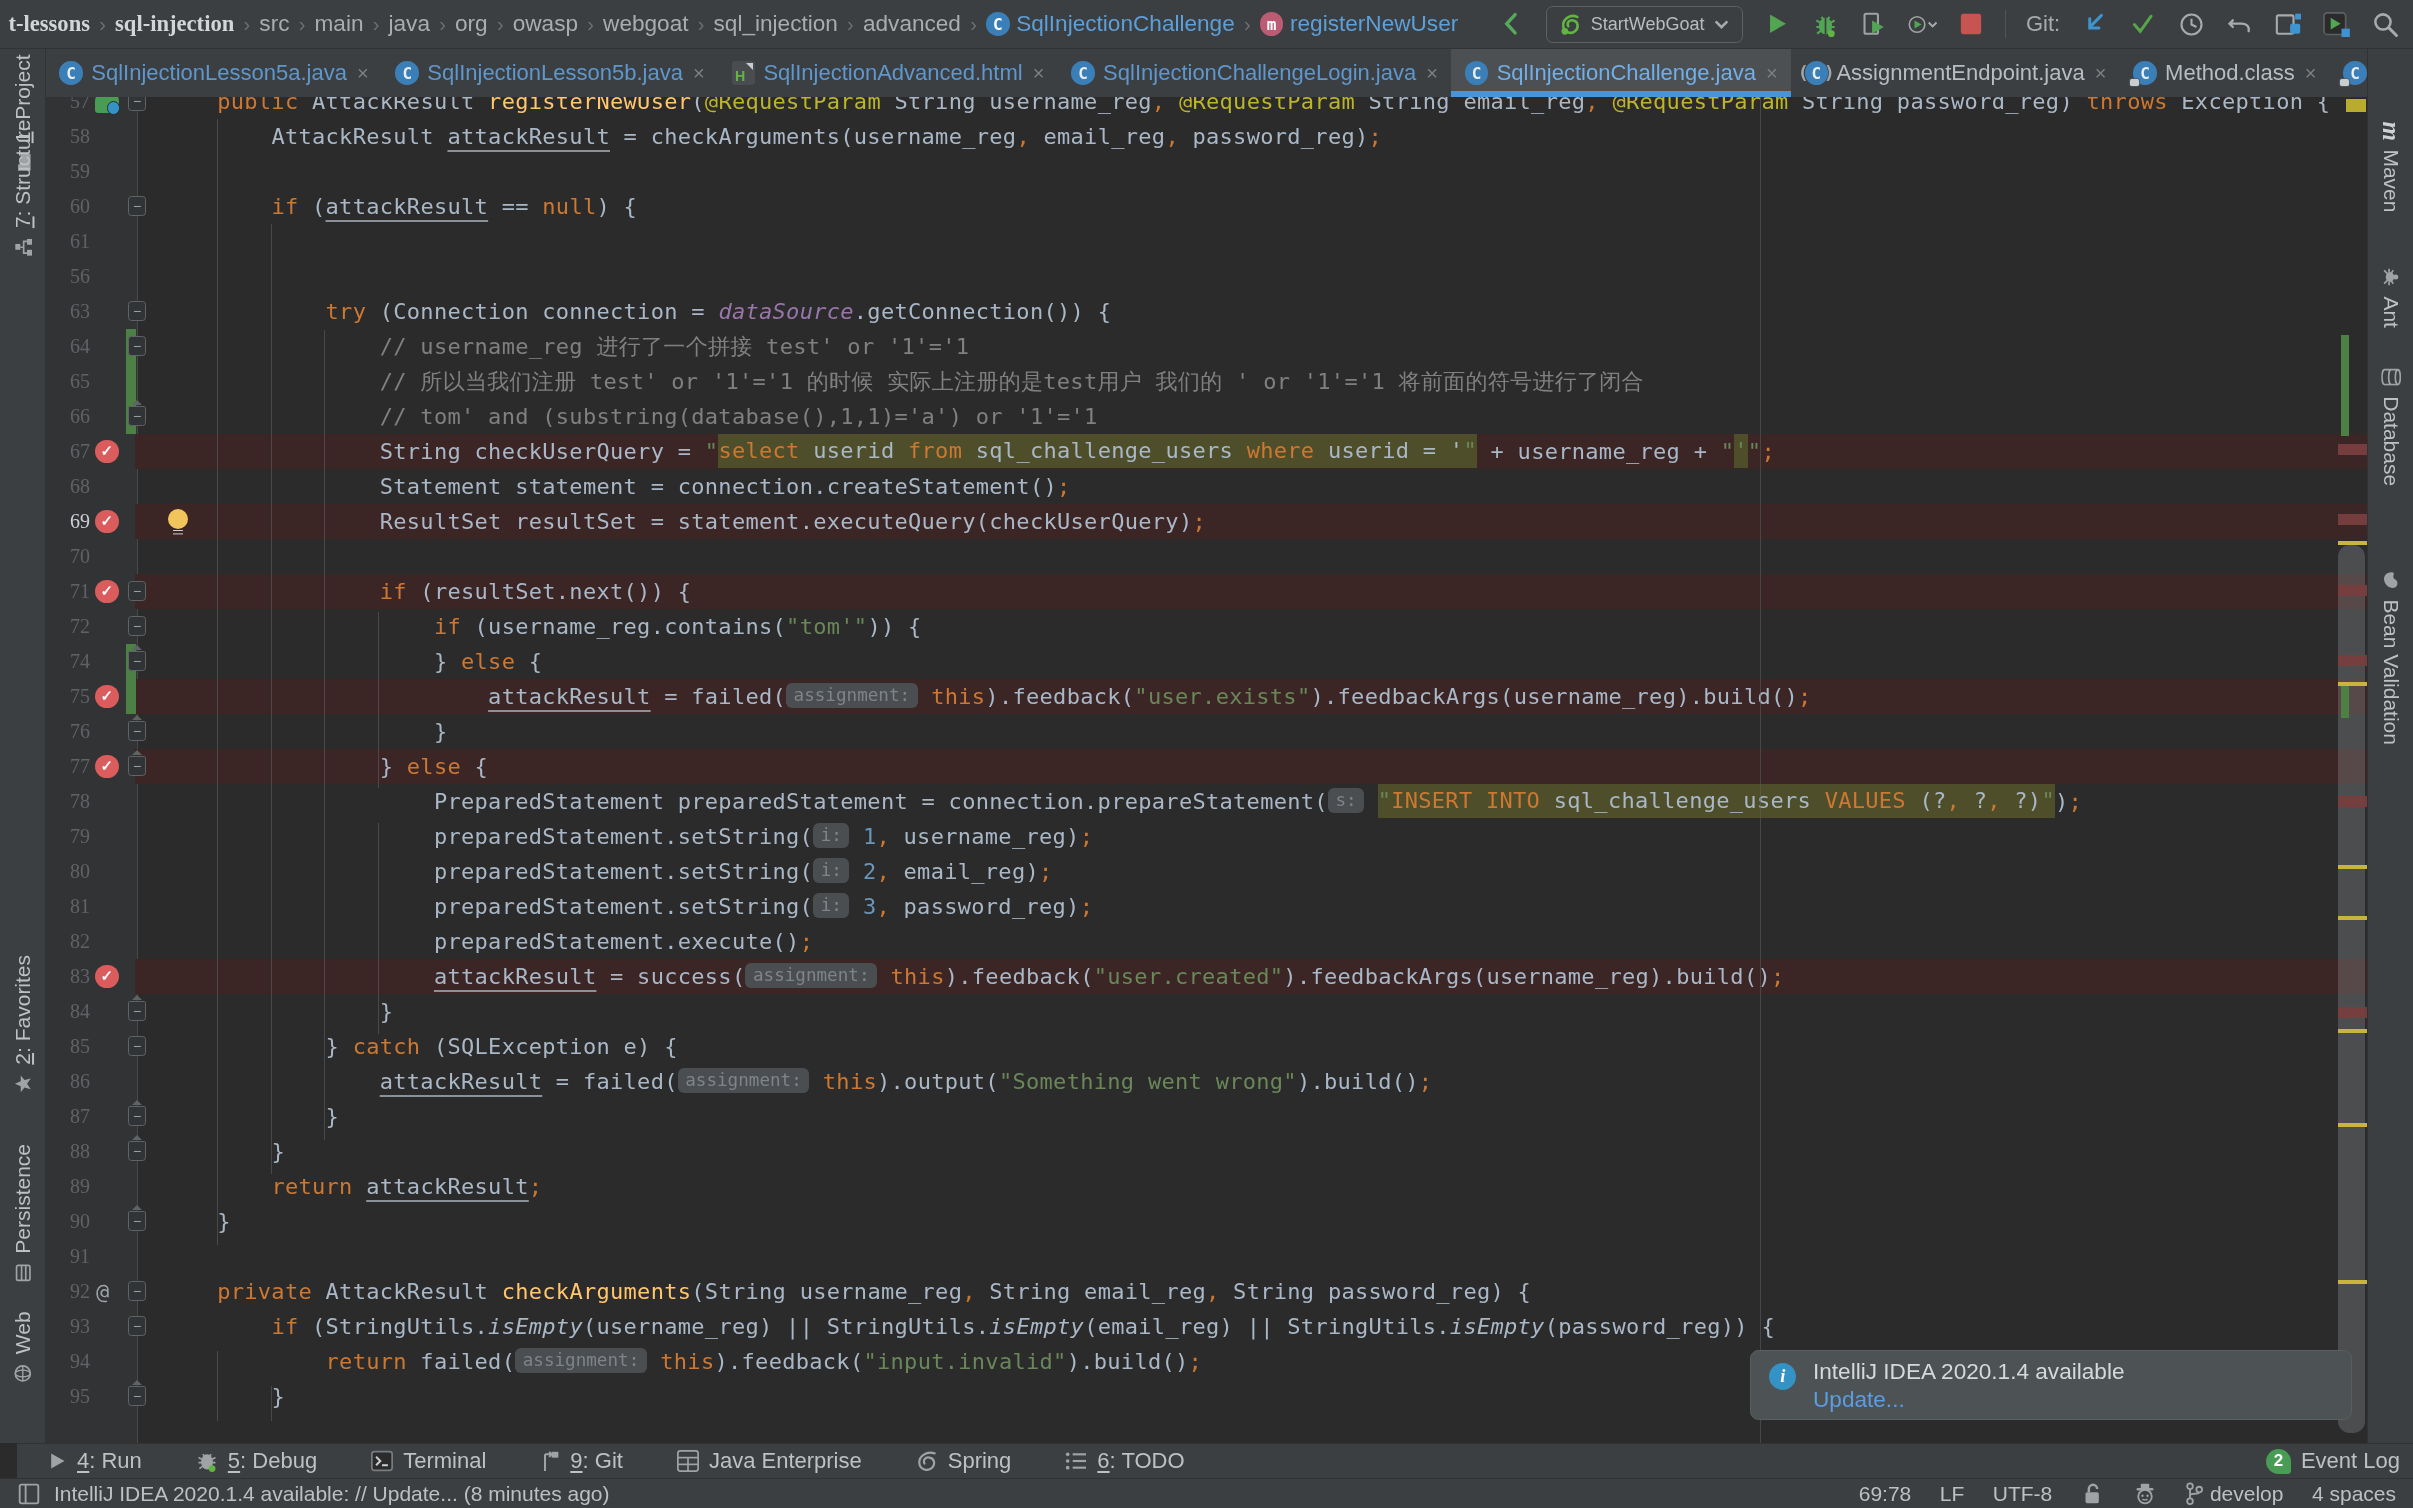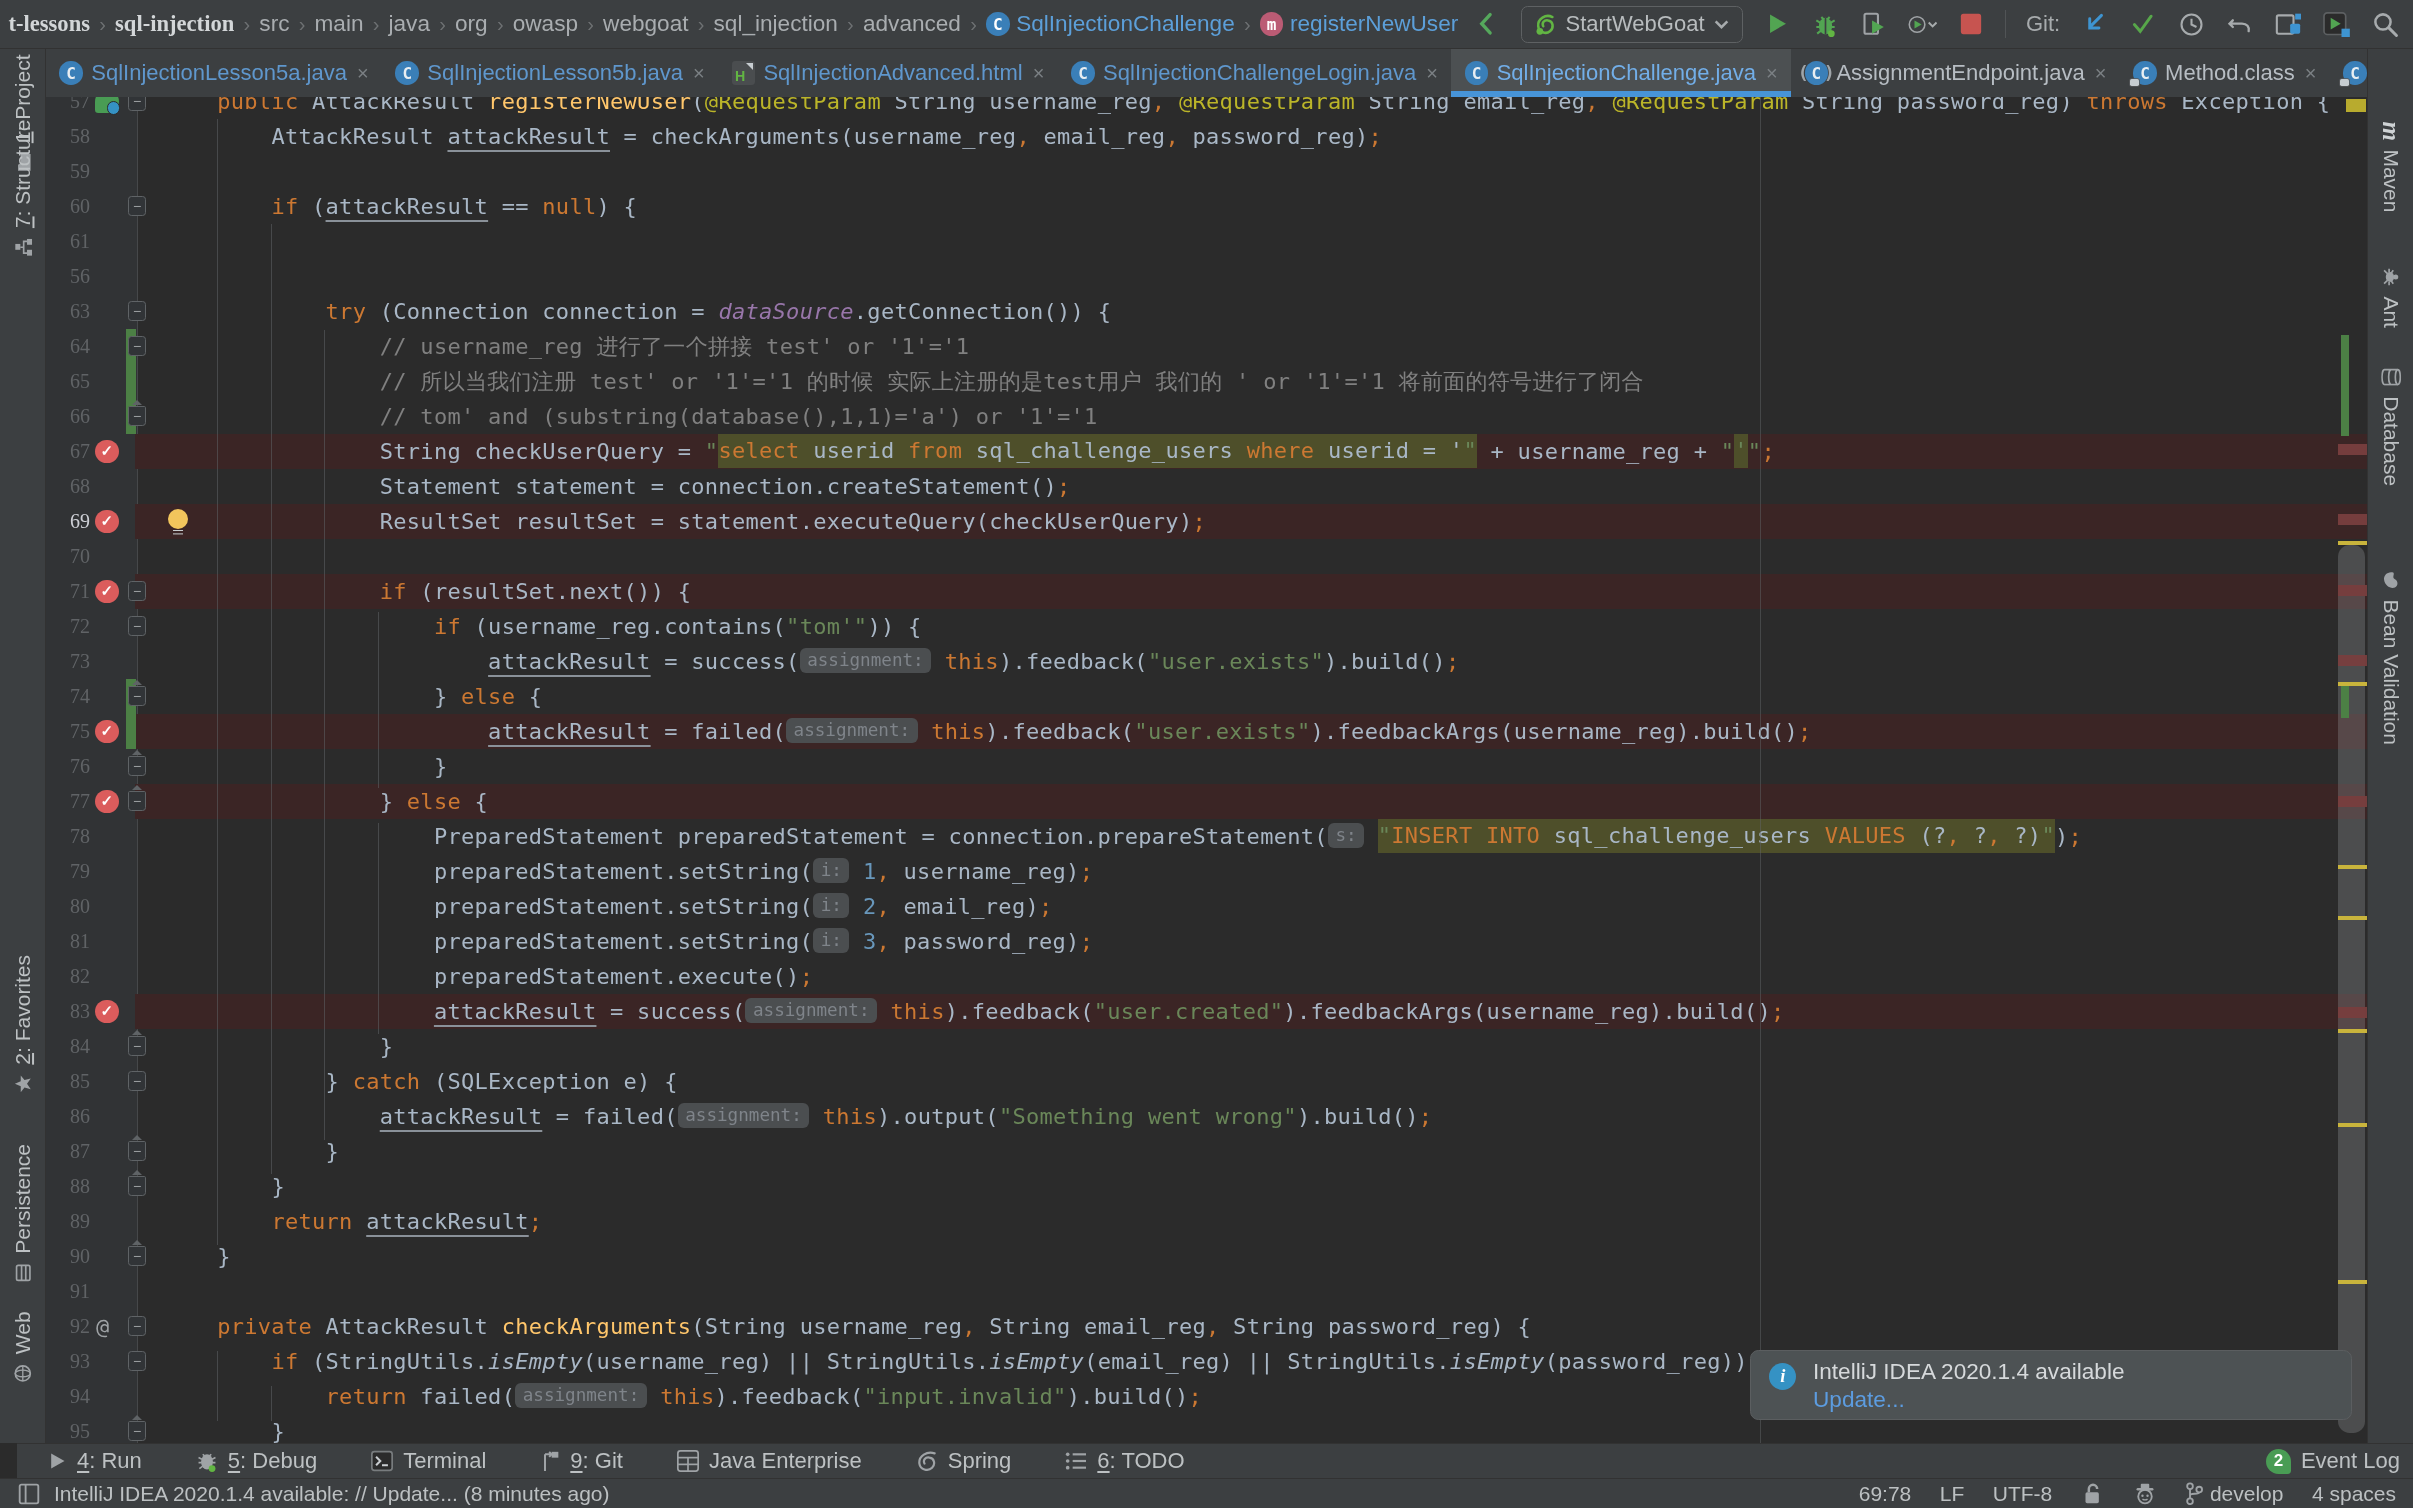--- a/index.html
+++ b/index.html
@@ -13,21 +13,21 @@
   .crumb.bold{color:#d3d6d8;font-weight:bold;font-family:Liberation Serif, serif;}
   .crumb-sep{color:#6e7173;font-size:20px;padding:0 1.7px;}
   .crumb-link{color:#5c9fd9;font-size:22.6px;display:flex;align-items:center;gap:6.7px;}
   .mini-badge{width:23.5px;height:23.5px;border-radius:50%;display:inline-flex;align-items:center;justify-content:center;
               color:#fff;font-size:16px;font-weight:bold;font-family:"DejaVu Sans Mono",monospace;}
   .badge-class{background:#3a7fb8;}
   .badge-method{background:#bb5b74;}
   #topbar-controls{margin-left:auto;display:flex;align-items:center;gap:20px;padding-right:13.4px;}
   .tb-icon{width:28.5px;height:28.5px;display:inline-flex;align-items:center;justify-content:center;}
   #run-config{display:flex;align-items:center;gap:8.4px;border:0.8px solid #5e6163;border-radius:6.7px;
-              height:35px;padding:0 11.7px;color:#b8bcbe;font-size:22px;}
+              height:35px;padding:0 11.7px;color:#b8bcbe;font-size:18px;}
   .tb-sep{width:0.8px;height:28.5px;background:#515456;}
   #git-label{color:#a7abad;font-size:22px;}
   
   #tabbar{position:absolute;left:46px;top:49px;width:2321px;height:49px;background:#3c3f41;
           border-bottom:0.8px solid #323232;display:flex;align-items:stretch;box-sizing:border-box;overflow:hidden;}
   .tab{display:flex;align-items:center;gap:8.4px;padding:0 13.4px;position:relative;font-size:22px;white-space:nowrap;}
   .tab .tab-label{color:#5f97cd;}
   .tab.gray .tab-label{color:#b7bdc3;}
   .tab.active{background:#4c5052;}
   .tab.active .tab-label{color:#72aee8;}
@@ -476,24 +476,20 @@
           <span class="bp-dot">✓</span>
           <span class="fold s">−</span>
           <span class="txt">                <span class="t-k">if</span><span class="t-d"> (resultSet.next()) {</span></span>
         </div>
         <div class="line">
           <span class="ln">72</span>
           <span class="fold s">−</span>
           <span class="txt">                    <span class="t-k">if</span><span class="t-d"> (username_reg.contains(</span><span class="t-s">"tom'"</span><span class="t-d">)) {</span></span>
         </div>
         <div class="line">
-          <span class="ln">73</span>
-          <span class="txt">                        <span class="t-u">attackResult</span><span class="t-d"> = success(</span><span class="t-p">assignment:</span><span class="t-d"> </span><span class="t-k">this</span><span class="t-d">).feedback(</span><span class="t-s">"user.exists"</span><span class="t-d">).build()</span><span class="t-k">;</span></span>
-        </div>
-        <div class="line">
           <span class="ln">74</span>
           <span class="vcs"></span>
           <span class="fold e">−</span>
           <span class="txt">                    <span class="t-d">} </span><span class="t-k">else</span><span class="t-d"> {</span></span>
         </div>
         <div class="line bp">
           <span class="ln">75</span>
           <span class="vcs"></span>
           <span class="bp-dot">✓</span>
           <span class="txt">                        <span class="t-u">attackResult</span><span class="t-d"> = failed(</span><span class="t-p">assignment:</span><span class="t-d"> </span><span class="t-k">this</span><span class="t-d">).feedback(</span><span class="t-s">"user.exists"</span><span class="t-d">).feedbackArgs(username_reg).build()</span><span class="t-k">;</span></span>

